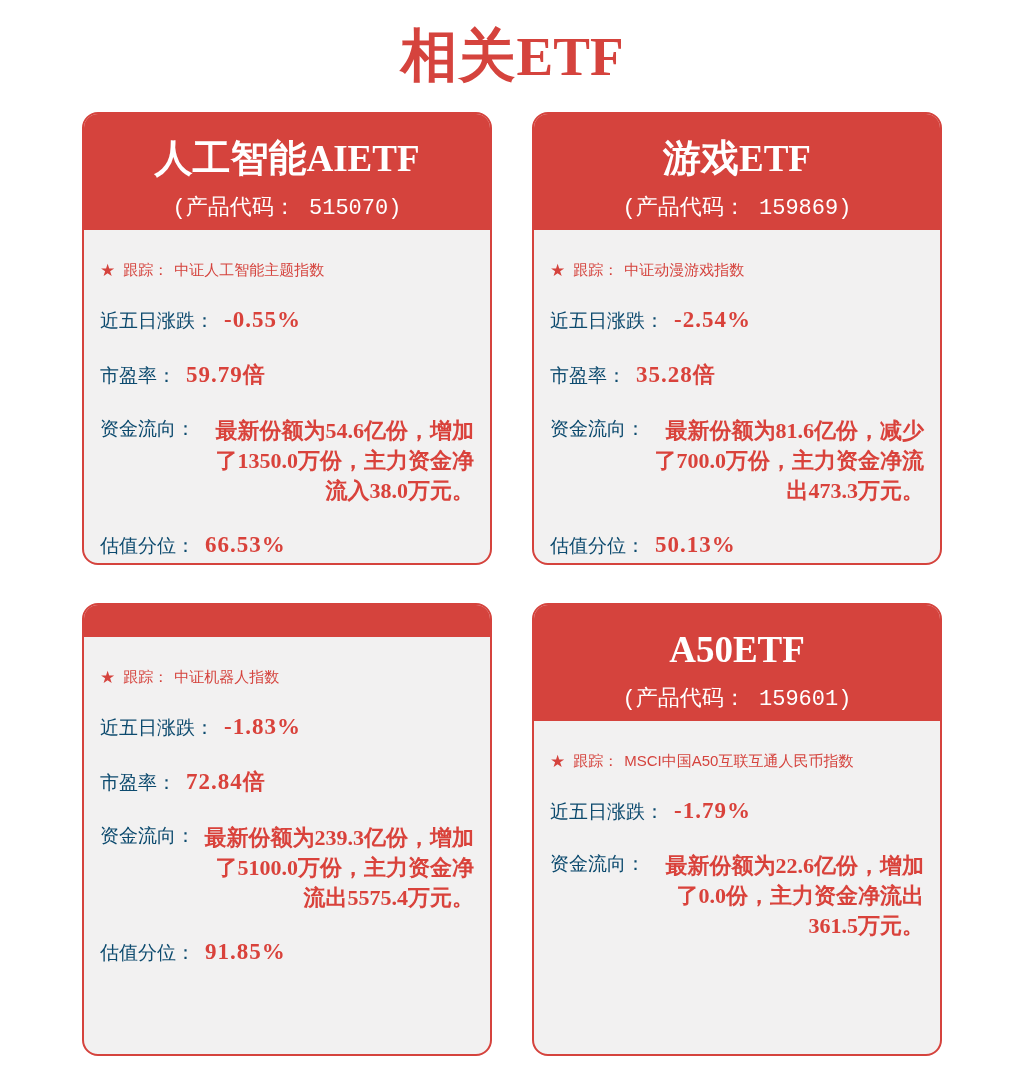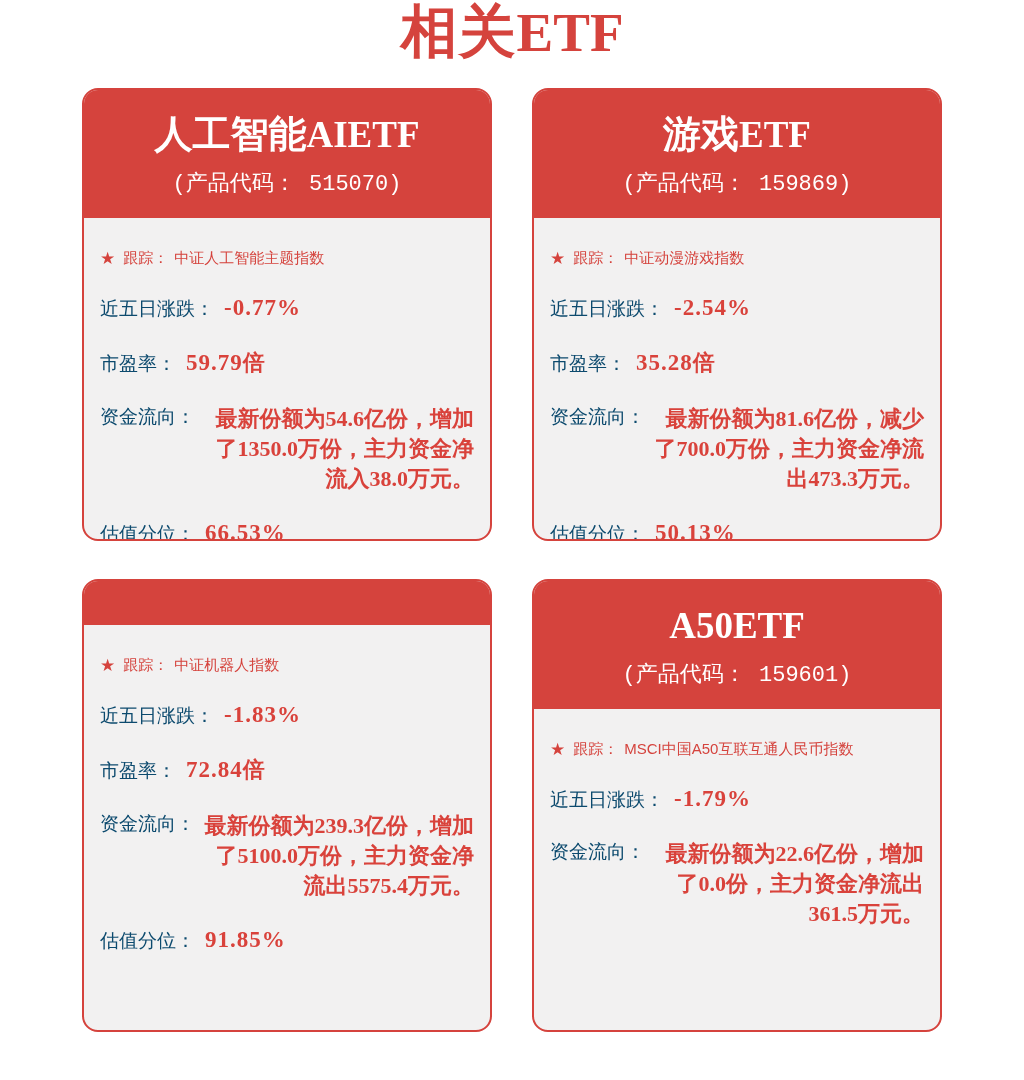--- a/index.html
+++ b/index.html
@@ -5,21 +5,21 @@
   * { box-sizing: border-box; }
   html, body { margin: 0; padding: 0; }
   body {
     width: 1024px; height: 1080px;
     background: #ffffff;
     font-family: "Liberation Sans", "DejaVu Sans", sans-serif;
     overflow: hidden;
   }
   .page-title {
     text-align: center;
-    margin: 0; padding-top: 0;
+    margin: 0; padding-top: 24px;
     color: #D5433D;
     line-height: 1.1;
   }
   .page-title .cn {
     font-size: 57px; font-weight: 900; letter-spacing: 1px;
     font-family: "Liberation Sans", "DejaVu Sans", sans-serif;
   }
   .page-title .en {
     font-size: 55px; font-weight: bold;
     font-family: "Liberation Serif", "DejaVu Serif", serif;
@@ -36,21 +36,21 @@
     height: 453px;
     border: 2px solid #D5433D;
     border-radius: 16px;
     background: #F2F1F1;
     overflow: hidden;
   }
   .card-header {
     background: #D5433D;
     color: #ffffff;
     text-align: center;
-    padding: 24px 8px 20px 8px;
+    padding: 24px 8px 8px 8px;
   }
   .card-title { margin: 0; line-height: 1.1; }
   .card-title .cn {
     font-size: 38px; font-weight: 900;
     font-family: "Liberation Sans", "DejaVu Sans", sans-serif;
   }
   .card-title .en {
     font-size: 37px; font-weight: bold;
     font-family: "Liberation Serif", "DejaVu Serif", serif;
   }
@@ -113,21 +113,21 @@
       <p class="card-code">(产品代码： 515070)</p>
     </header>
     <div class="card-body">
       <div class="track-line">
         <span class="star-icon">★</span>
         <span class="track-label">跟踪：</span>
         <span class="track-index">中证人工智能主题指数</span>
       </div>
       <div class="data-row">
         <span class="row-label">近五日涨跌：</span>
-        <span class="row-value">-0.77%</span>
+        <span class="row-value">-0.55%</span>
       </div>
       <div class="data-row">
         <span class="row-label">市盈率：</span>
         <span class="row-value"><span>59.79</span><span class="cn-suffix">倍</span></span>
       </div>
       <div class="data-row flow-row">
         <span class="row-label">资金流向：</span>
         <p class="flow-text">最新份额为54.6亿份，增加了1350.0万份，主力资金净流入38.0万元。</p>
       </div>
       <div class="data-row">

